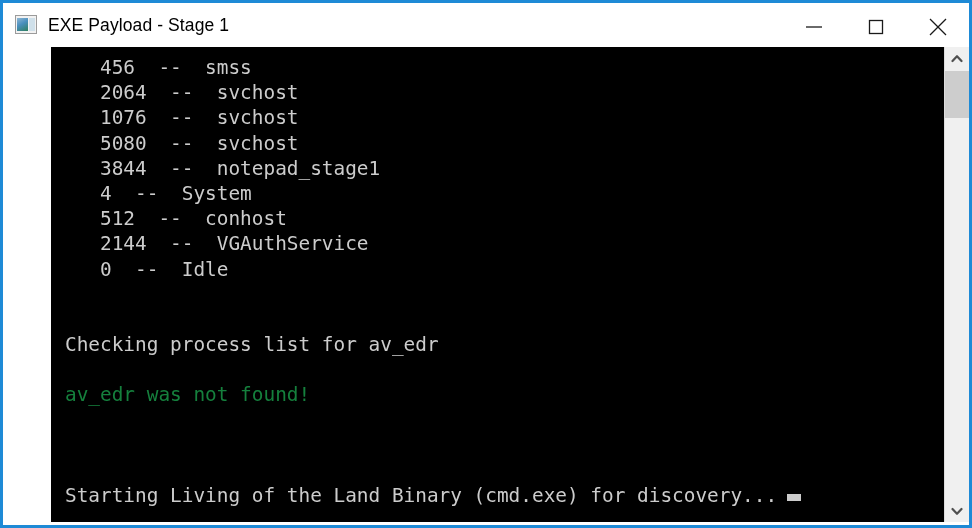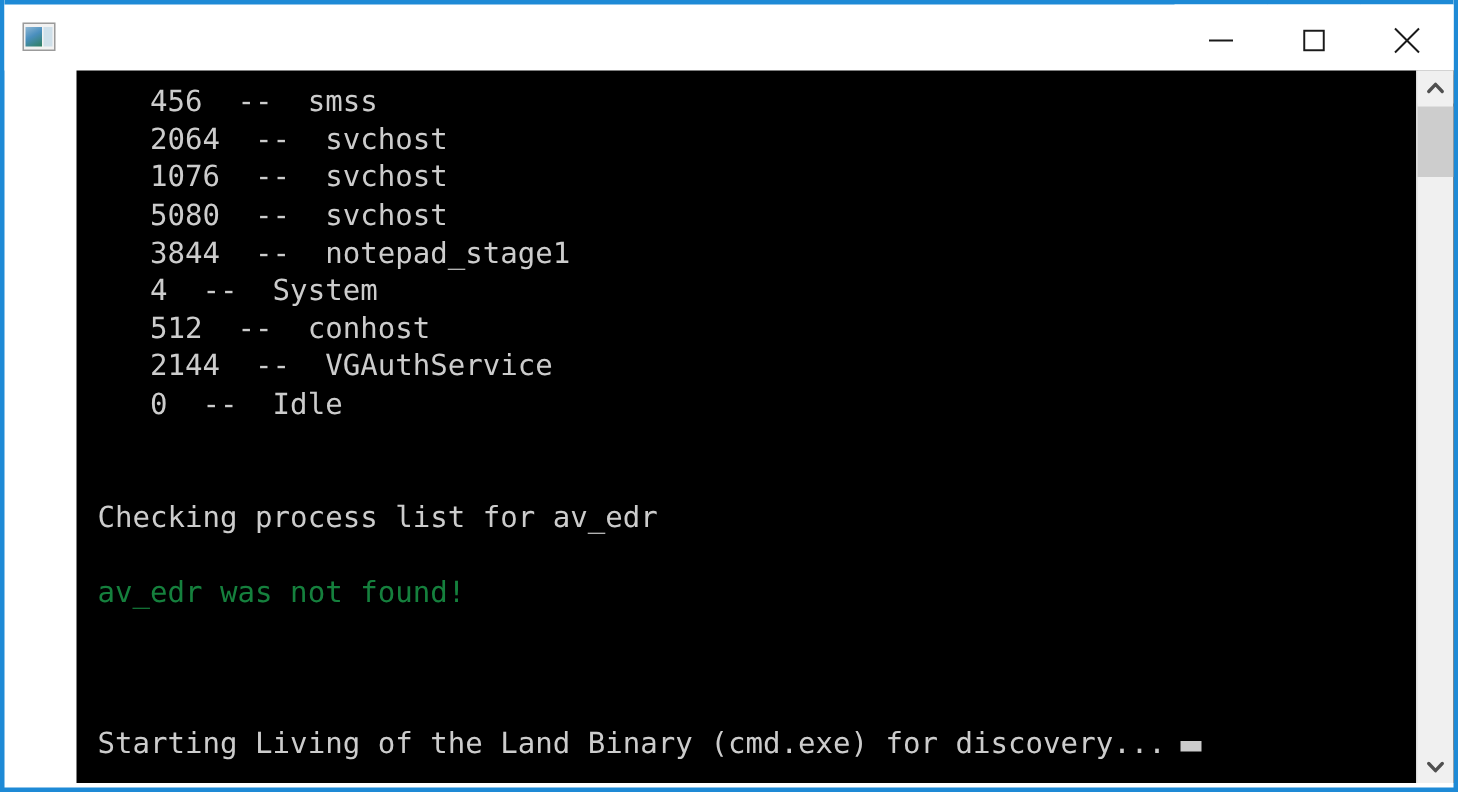--- a/index.html
+++ b/index.html
@@ -133,20 +133,21 @@
 <body>
 
 <div class="window">
 
   <div class="titlebar">
     <div class="title-icon">
       <div class="ico-frame"></div>
       <div class="ico-left"></div>
       <div class="ico-right"></div>
     </div>
+    <div class="title-text">EXE Payload - Stage 1</div>
 
     <div class="win-controls">
       <div class="win-btn">
         <svg width="24" height="24" viewBox="0 0 24 24">
           <line x1="4" y1="12" x2="20" y2="12" stroke="#1a1a1a" stroke-width="1.3"></line>
         </svg>
       </div>
       <div class="win-btn">
         <svg width="24" height="24" viewBox="0 0 24 24">
           <rect x="5.5" y="5.5" width="13" height="13" fill="none" stroke="#1a1a1a" stroke-width="1.3"></rect>

